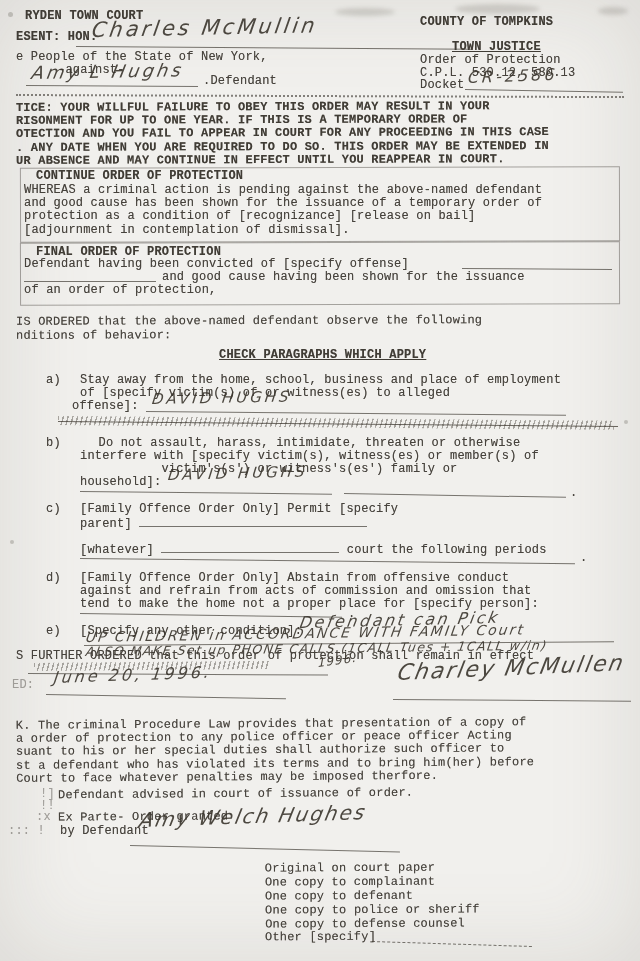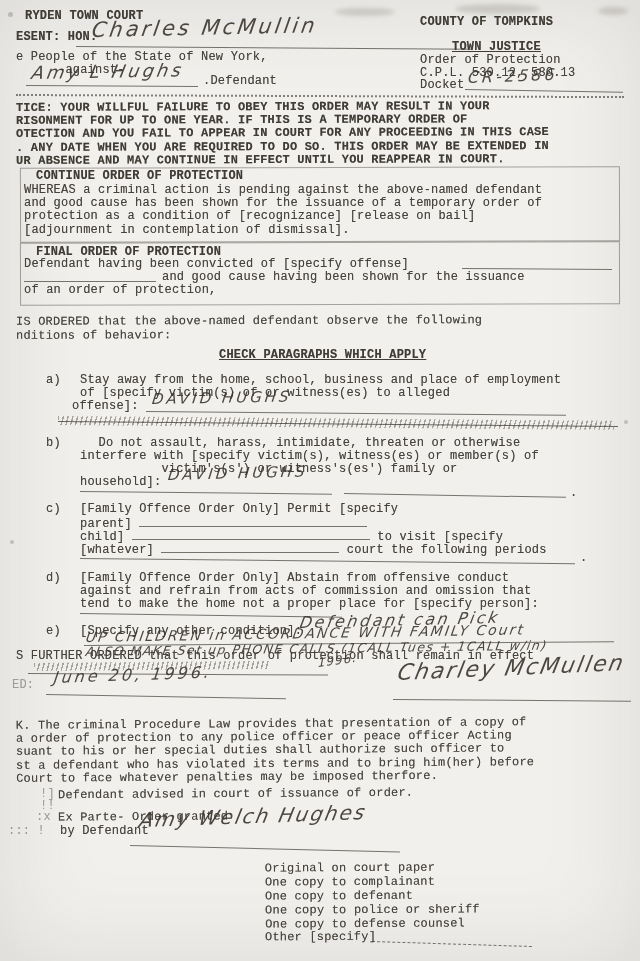--- a/index.html
+++ b/index.html
@@ -104,21 +104,20 @@
 victim's(s') or witness's(es') family or</div>
   <div class="t" style="left:80px;top:476px;">household]:</div>
   <div class="hw" style="left:168px;top:466px;font-size:15px;letter-spacing:3px;transform:rotate(-1.5deg) skewX(-8deg);">DAVID HUGHS</div>
   <div class="ul" style="left:80px;top:491px;width:252px;transform:rotate(.6deg);"></div>
   <div class="ul" style="left:344px;top:493px;width:222px;transform:rotate(1deg);"></div>
   <div class="t" style="left:570px;top:487px;">.</div>
 
   <div class="t" style="left:46px;top:503px;">c)</div>
   <div class="t" style="left:80px;top:503px;">[Family Offence Order Only] Permit [specify</div>
   <div class="t" style="left:80px;top:516px;"><span>parent]</span> <span class="blank" style="width:228px;"></span></div>
-  <div class="t" style="left:80px;top:529px;"><span>child]</span> <span class="blank" style="width:238px;"></span> <span>to visit [specify</span></div>
   <div class="t" style="left:80px;top:542px;"><span>[whatever]</span> <span class="blank" style="width:178px;"></span> <span>court the following periods</span></div>
   <div class="ul" style="left:80px;top:558px;width:495px;transform:rotate(.6deg);"></div>
   <div class="t" style="left:580px;top:552px;">.</div>
 
   <div class="t" style="left:46px;top:572px;">d)</div>
   <div class="t" style="left:80px;top:572px;line-height:12.8px;">[Family Offence Order Only] Abstain from offensive conduct
 against and refrain from acts of commission and omission that
 tend to make the home not a proper place for [specify person]:</div>
   <div class="ul" style="left:80px;top:613px;width:262px;transform:rotate(.8deg);"></div>
   <div class="t" style="left:348px;top:608px;">.</div>

